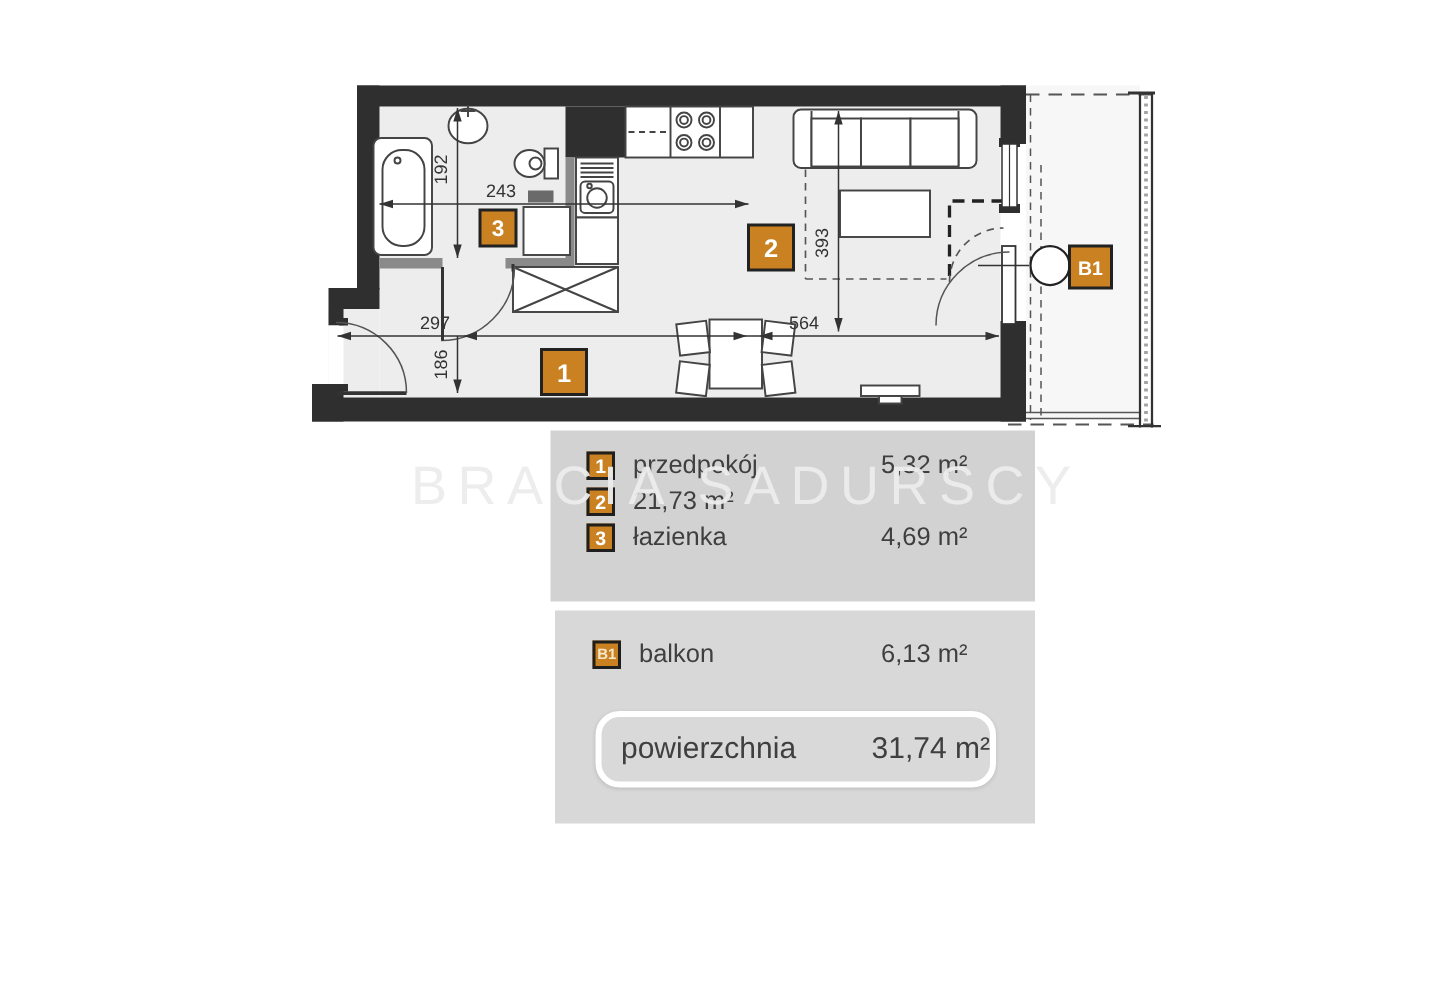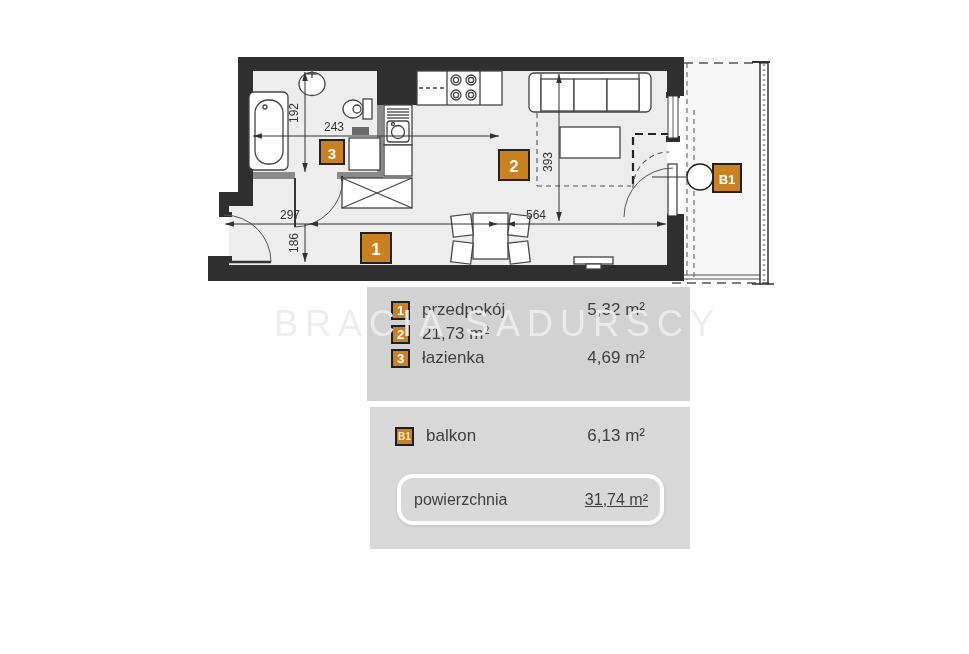--- a/index.html
+++ b/index.html
@@ -12,24 +12,24 @@
   .leg-row{display:flex;align-items:center;height:24px;color:#3f3f3f;font-size:17px;}
   .leg-row .lbl{flex:1;white-space:nowrap;}
   .leg-row .val{white-space:nowrap;text-align:right;}
   .leg-row.cont{height:21px;padding-left:31px;}
   .leg-badge{width:19px;height:19px;box-sizing:border-box;border:2px solid #1f1f1f;background:#c98122;
              color:#fff;font-size:13px;font-weight:bold;display:flex;align-items:center;justify-content:center;
              margin-right:12px;flex:0 0 auto;}
   .leg-badge.b1{color:#f6e7c6;font-size:10px;letter-spacing:0;}
   #total-box{position:absolute;left:27px;top:67px;width:267px;height:51px;box-sizing:border-box;
              background:#d9d9d9;border:4px solid #ffffff;border-radius:16px;
-             display:flex;align-items:center;color:#3f3f3f;font-size:16px;
+             display:flex;align-items:center;color:#3f3f3f;font-size:20px;
              box-shadow:0 1px 3px rgba(0,0,0,0.12);}
   #total-box .lbl{padding-left:13px;}
-  #total-box .val{margin-left:auto;padding-right:12px;text-decoration:underline;}
+  #total-box .val{margin-left:auto;padding-right:0;}
   #watermark{position:absolute;left:262px;top:303px;width:470px;height:44px;z-index:6;
              font-size:36px;font-weight:normal;letter-spacing:7px;color:rgba(236,236,236,0.95);
              white-space:nowrap;pointer-events:none;}
   svg text.dim{font-family:"Liberation Sans",sans-serif;font-size:12px;fill:#333;}
   svg text.badge-num{font-family:"Liberation Sans",sans-serif;font-weight:bold;fill:#fff;}
 </style>
 </head>
 <body>
 
 <div id="stage">

